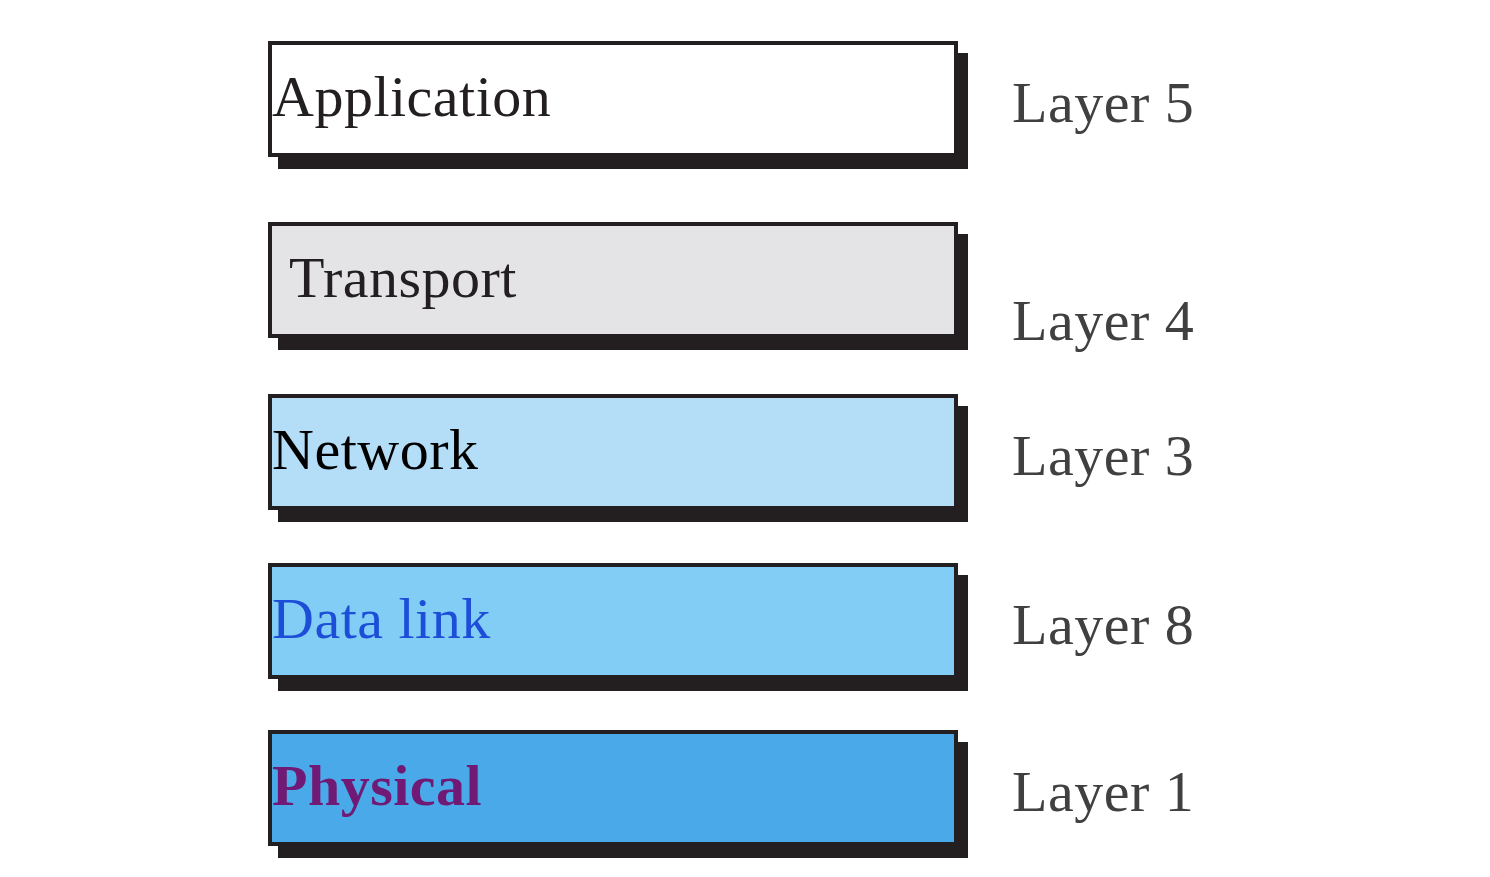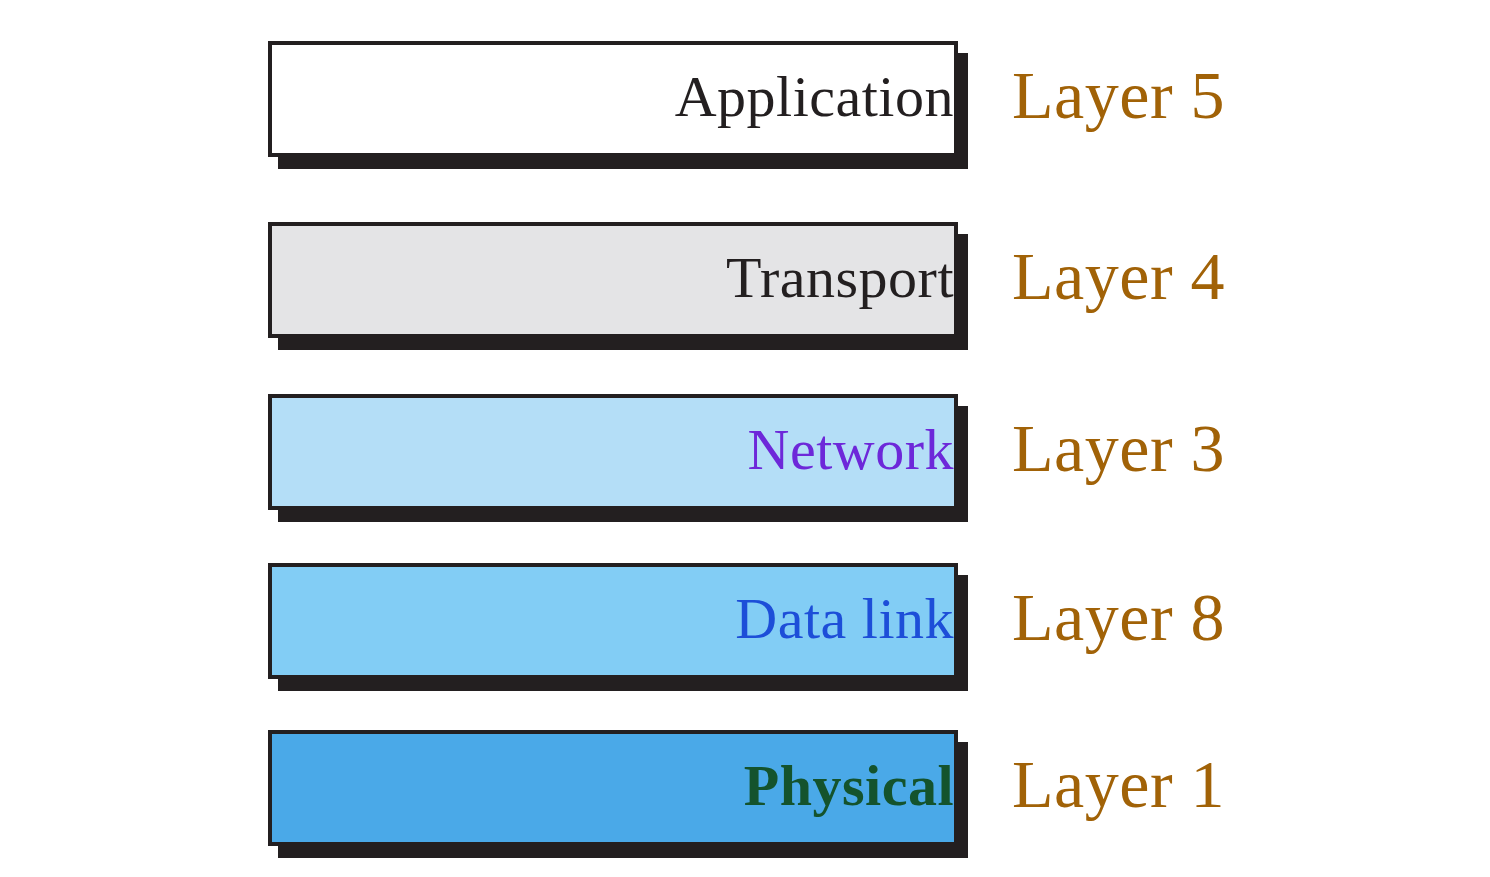--- a/index.html
+++ b/index.html
@@ -41,21 +41,21 @@
   .layer-box {
     position: absolute;
     left: 268px;
     top: 0px;
     width: 690px;
     height: 116px;
     box-sizing: border-box;
     border: 4px solid #231f20;
     display: flex;
     align-items: center;
-    justify-content: flex-end;
+    justify-content: flex-start;
   }
 
   .layer-name {
     font-size: 58px;
     line-height: 1;
     color: #231f20;
     letter-spacing: 0.5px;
     white-space: nowrap;
     position: relative;
     top: -2px;
@@ -63,24 +63,24 @@
 
   
   .layer-box.emphasis .layer-name {
     color: #ffffff;
     font-weight: bold;
   }
 
   .layer-label {
     position: absolute;
     left: 1012px;
-    top: 20px;
-    font-size: 68px;
+    top: 33px;
+    font-size: 58px;
     line-height: 1;
-    color: #a16207;
+    color: #404040;
     white-space: nowrap;
     letter-spacing: 0.5px;
   }
 </style>
 </head>
 <body>
 
 <div id="stage">
 
 <div class="layer-row" style="top: 41px;">
@@ -88,36 +88,36 @@
       <div class="layer-box" style="left: 268px; width: 690px; height: 116px; background: rgb(255, 255, 255); border-color: rgb(35, 31, 32);">
         <span class="layer-name" style="color: rgb(35, 31, 32);">Application</span>
       </div>
       <div class="layer-label" style="left: 1012px;">Layer 5</div>
     </div>
     <div class="layer-row" style="top: 222px;">
       <div class="layer-shadow" style="left: 278px; top: 12px; width: 690px; height: 116px; background: rgb(35, 31, 32);"></div>
       <div class="layer-box" style="left: 268px; width: 690px; height: 116px; background: rgb(228, 228, 230); border-color: rgb(35, 31, 32); padding-left: 17px;">
         <span class="layer-name" style="color: rgb(35, 31, 32);">Transport</span>
       </div>
-      <div class="layer-label" style="left: 1012px;">Layer 4</div>
+      <div class="layer-label" style="left: 1012px; margin-top: 37px;">Layer 4</div>
     </div>
     <div class="layer-row" style="top: 394px;">
       <div class="layer-shadow" style="left: 278px; top: 12px; width: 690px; height: 116px; background: rgb(35, 31, 32);"></div>
       <div class="layer-box" style="left: 268px; width: 690px; height: 116px; background: rgb(180, 222, 247); border-color: rgb(35, 31, 32);">
-        <span class="layer-name" style="color: #6d28d9;">Network</span>
+        <span class="layer-name" style="color: #000000;">Network</span>
       </div>
       <div class="layer-label" style="left: 1012px; text-align: center;">Layer 3</div>
     </div>
     <div class="layer-row" style="top: 563px;">
       <div class="layer-shadow" style="left: 278px; top: 12px; width: 690px; height: 116px; background: rgb(35, 31, 32);"></div>
       <div class="layer-box" style="left: 268px; width: 690px; height: 116px; background: rgb(130, 205, 245); border-color: rgb(35, 31, 32);">
         <span class="layer-name" style="color: #1d4ed8;">Data link</span>
       </div>
       <div class="layer-label" style="left: 1012px;">Layer 8</div>
     </div>
     <div class="layer-row" style="top: 730px;">
       <div class="layer-shadow" style="left: 278px; top: 12px; width: 690px; height: 116px; background: rgb(35, 31, 32);"></div>
       <div class="layer-box emphasis" style="left: 268px; width: 690px; height: 116px; background: rgb(74, 169, 232); border-color: rgb(35, 31, 32);">
-        <span class="layer-name" style="color: #14532d;">Physical</span>
+        <span class="layer-name" style="color: #701a75;">Physical</span>
       </div>
       <div class="layer-label" style="left: 1012px; text-align: center;">Layer 1</div>
     </div>
   </div>
 
 </body></html>

